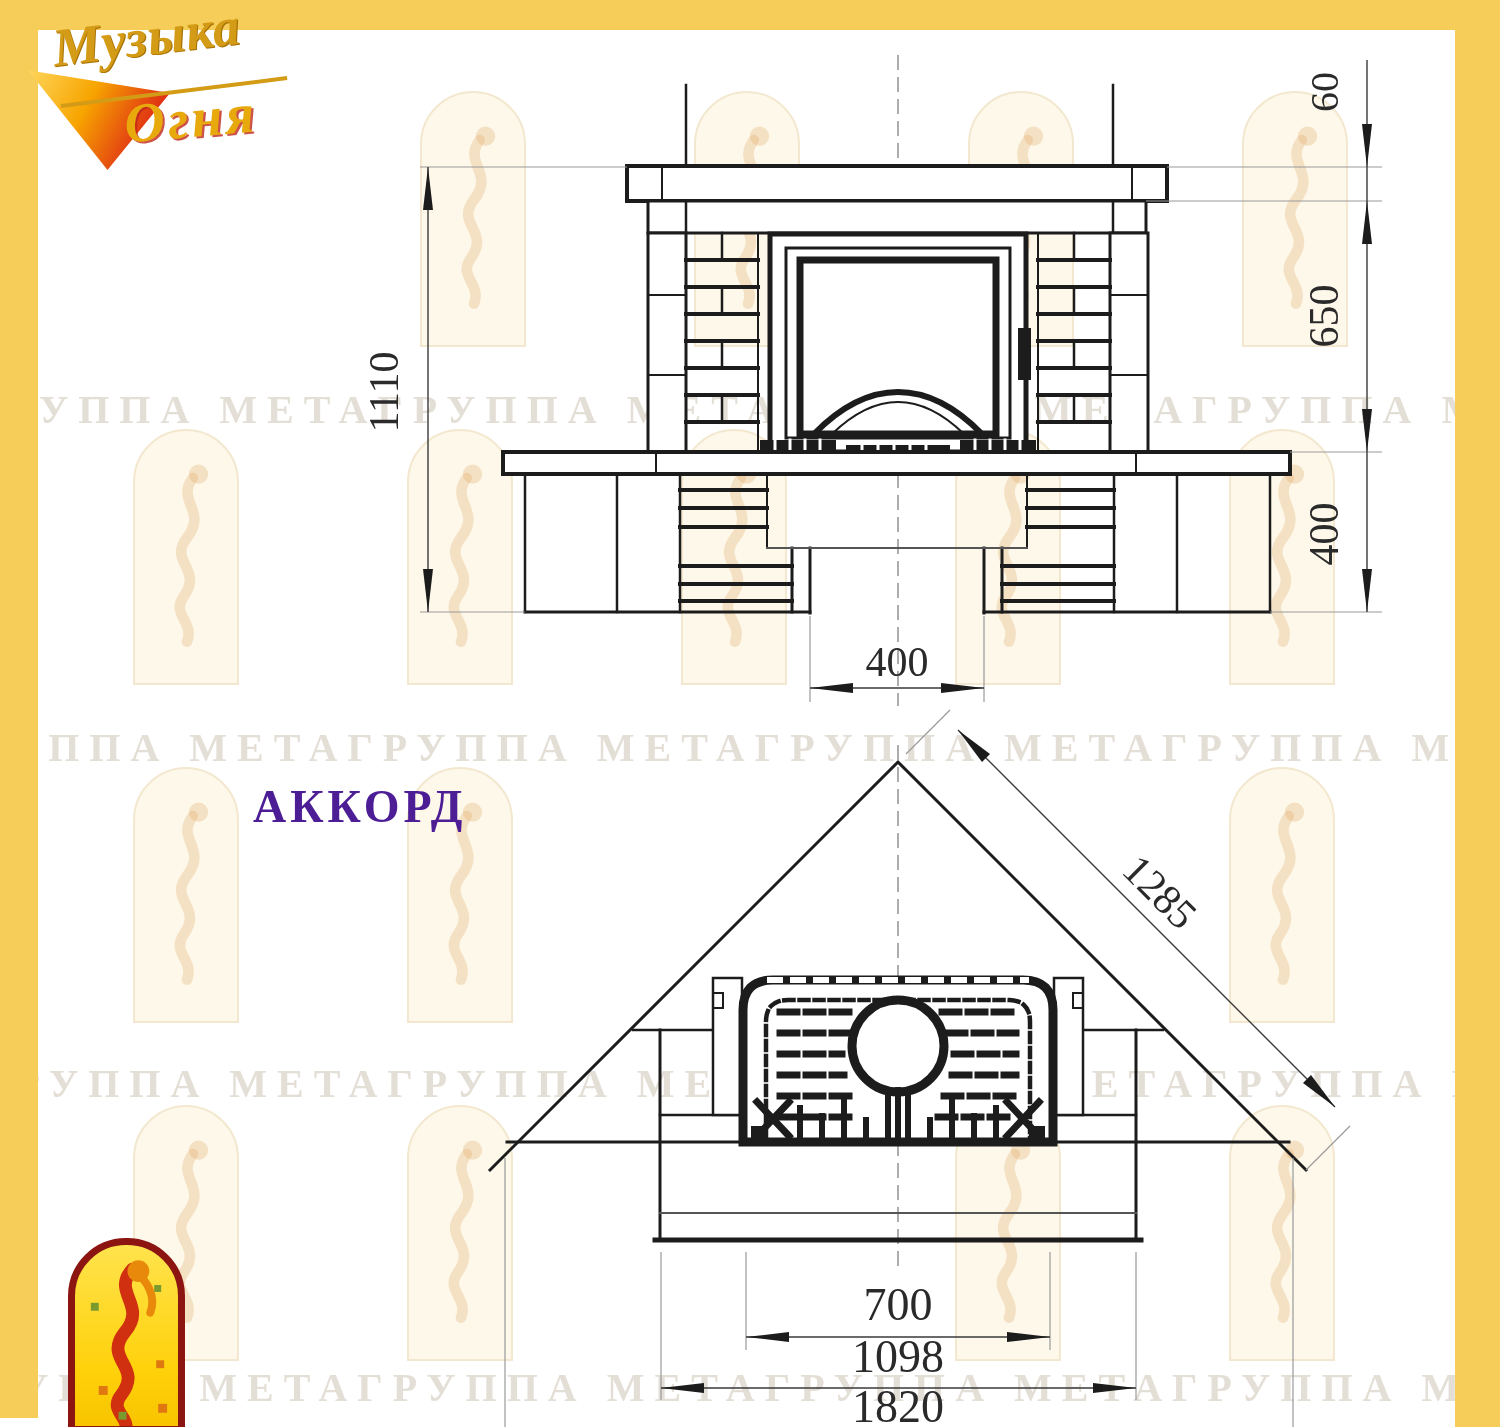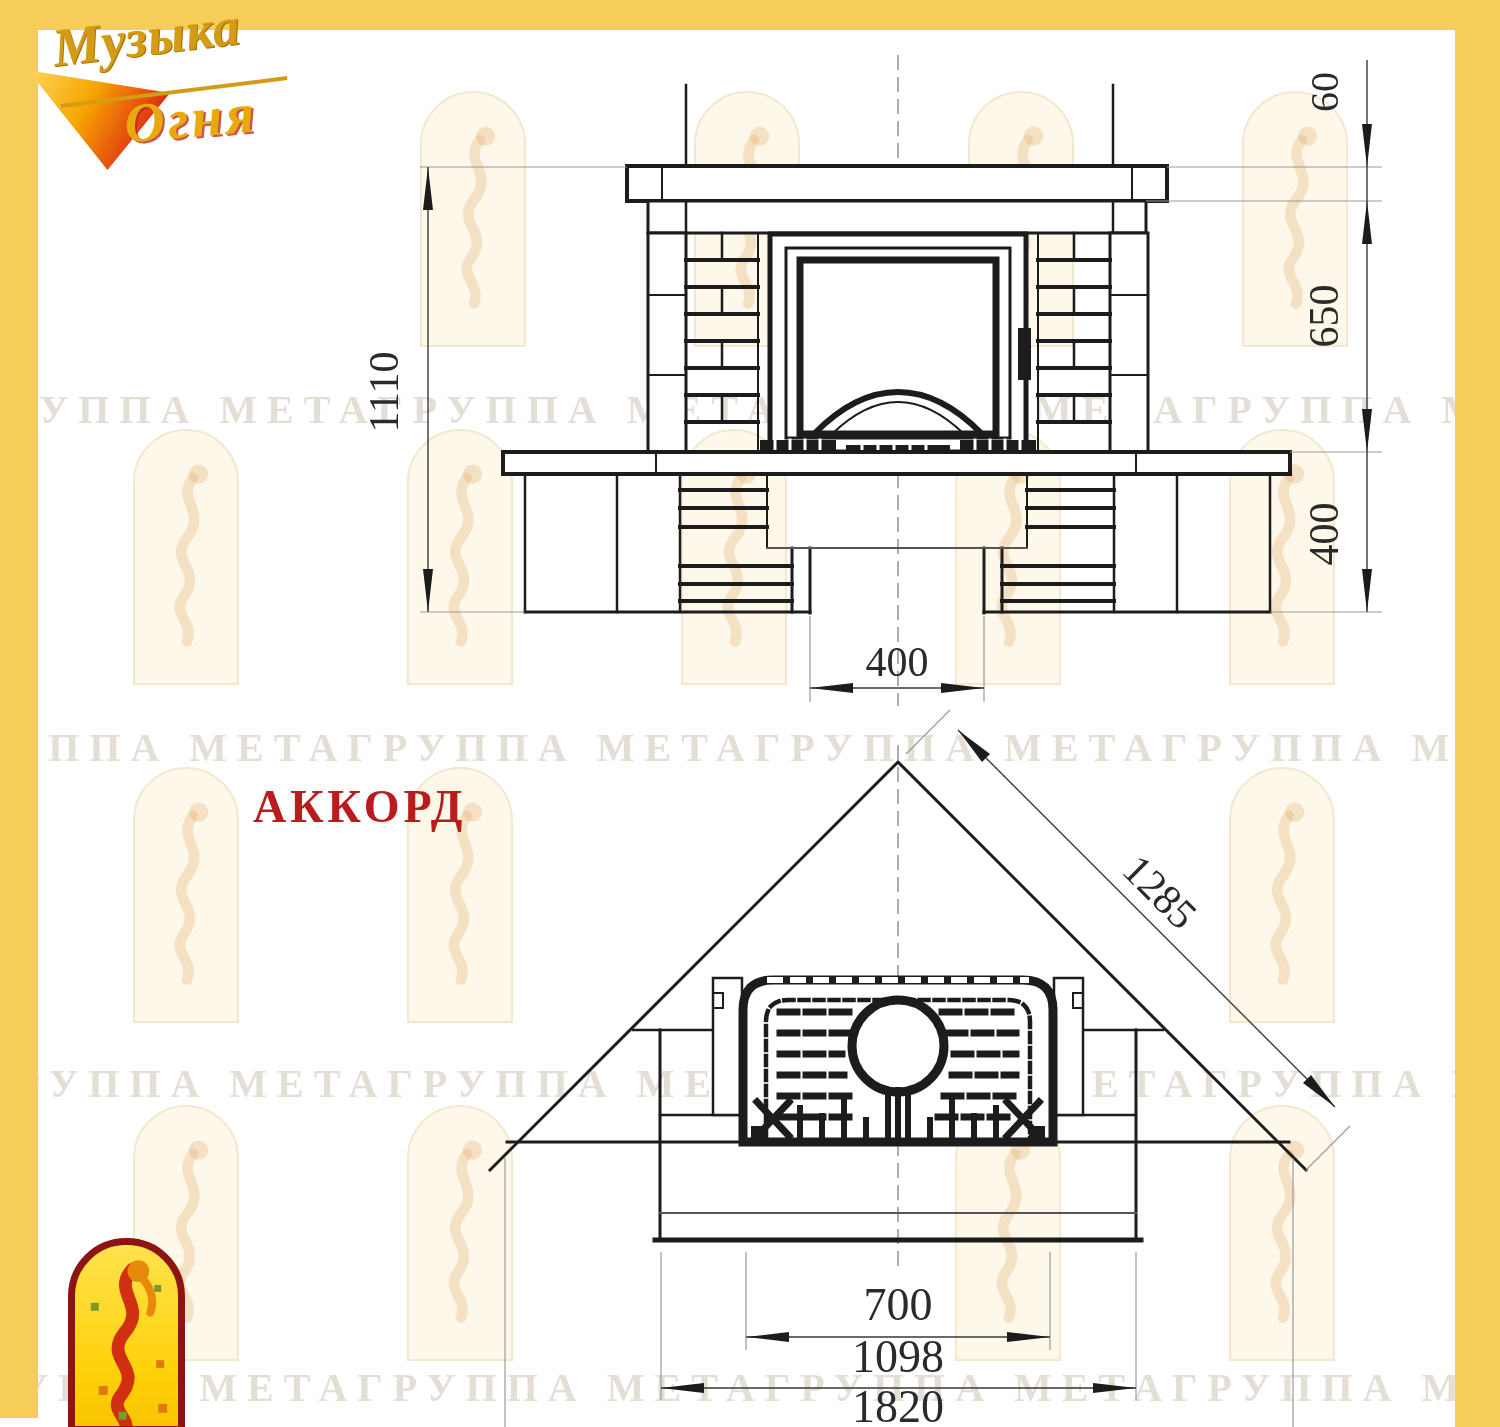--- a/index.html
+++ b/index.html
@@ -26,21 +26,21 @@
   .brand-tri{left:6px;top:64px;width:142px;height:104px;
              background:linear-gradient(118deg,#ffd75e 0%,#f7a500 40%,#e03114 78%,#a81111 100%);
              clip-path:polygon(0 4%,100% 26%,56% 100%);}
   .brand-w1{left:30px;top:4px;font:italic 800 54px "Liberation Serif",serif;color:#d49b16;
             transform:rotate(-7deg);letter-spacing:1px;text-shadow:1px 1px 0 #a87408;}
   .brand-ul{left:38px;top:88px;width:228px;height:4px;background:#d49b16;transform:rotate(-7deg);}
   .brand-w2{left:102px;top:84px;font:italic 800 56px "Liberation Serif",serif;color:#e8a90d;
             transform:rotate(-5deg);letter-spacing:3px;text-shadow:2px 2px 0 rgba(193,39,29,.8);}
   
   .model-title{position:absolute;left:253px;top:780px;z-index:4;font-weight:bold;font-size:46px;
-               letter-spacing:4px;color:#b91c1c;}
+               letter-spacing:4px;color:#4c1d95;}
   
   .corner-logo{position:absolute;left:68px;top:1238px;width:117px;height:195px;z-index:6;
                border:7px solid #8c1511;border-radius:58px 58px 0 0;box-sizing:border-box;
                background:linear-gradient(180deg,#ffe34d 0%,#ffd10a 70%,#f8c400 100%);overflow:hidden;}
   .corner-logo svg{width:100%;height:100%;}
 </style>
 </head>
 <body>
 
 <div id="stage">

